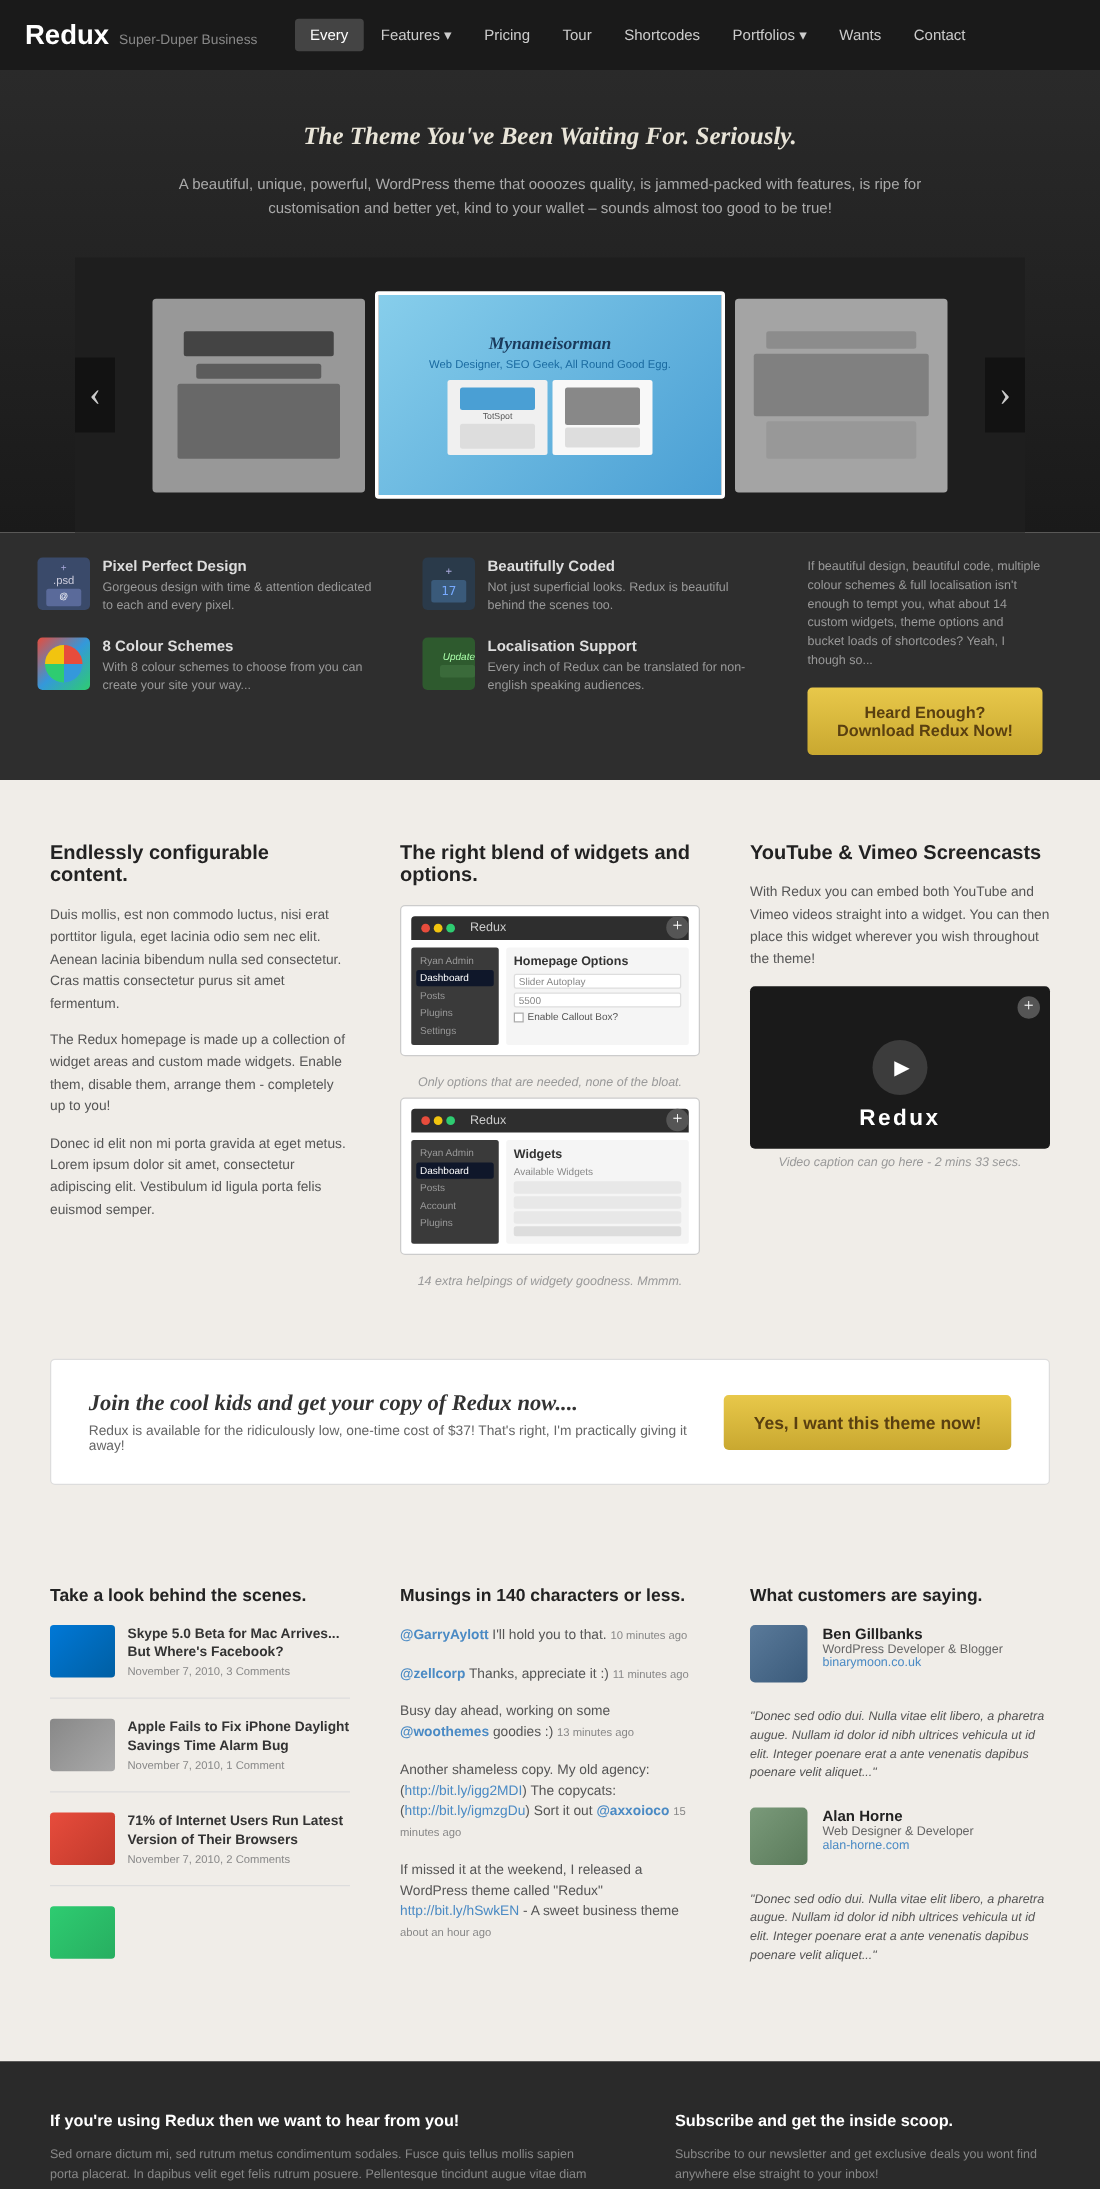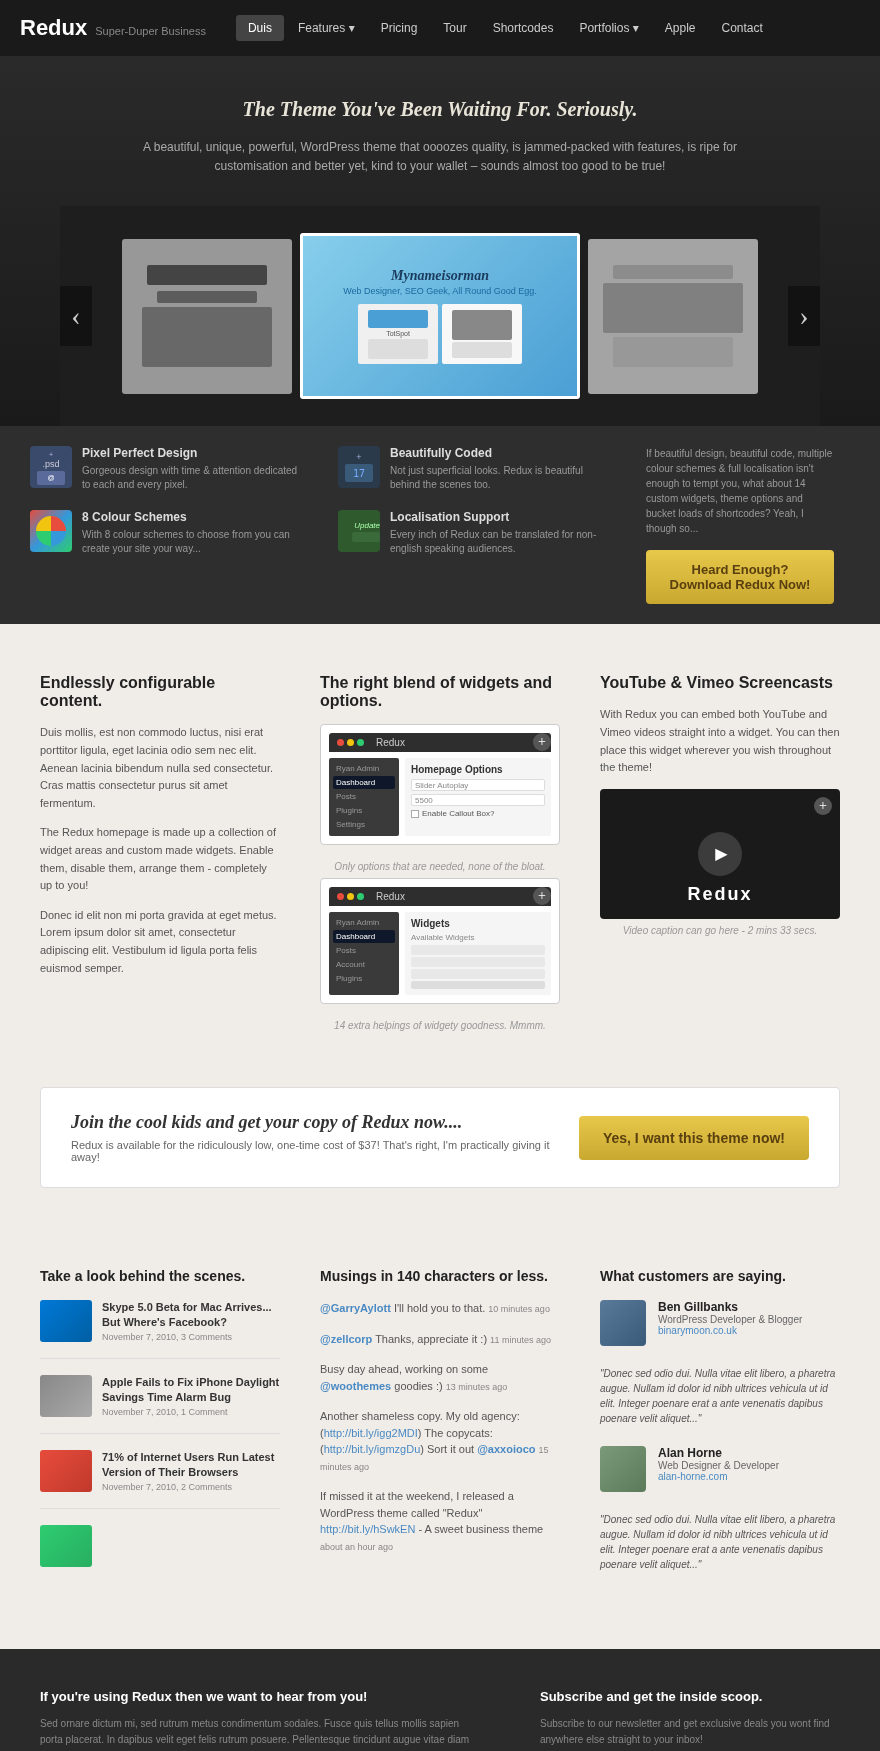--- a/index.html
+++ b/index.html
@@ -594,27 +594,27 @@
   </style>
 </head>
 <body>
 
 <header class="header">
   <div class="logo-area">
     <span class="logo-text">Redux</span>
     <span class="logo-tagline">Super-Duper Business</span>
   </div>
   <nav>
-    <div class="nav-item active">Duis</div>
+    <div class="nav-item active">Every</div>
     <div class="nav-item">Features ▾</div>
     <div class="nav-item">Pricing</div>
     <div class="nav-item">Tour</div>
     <div class="nav-item">Shortcodes</div>
     <div class="nav-item">Portfolios ▾</div>
-    <div class="nav-item">Apple</div>
+    <div class="nav-item">Wants</div>
     <div class="nav-item">Contact</div>
   </nav>
 </header>
 
 <section class="hero">
   <h1 class="hero-title">The Theme You've Been Waiting For. Seriously.</h1>
   <p class="hero-subtitle">A beautiful, unique, powerful, WordPress theme that oooozes quality, is jammed-packed with features, is ripe for customisation and better yet, kind to your wallet – sounds almost too good to be true!</p>
 
   <div class="slider-container">
     <div class="slider-arrow left">‹</div>

